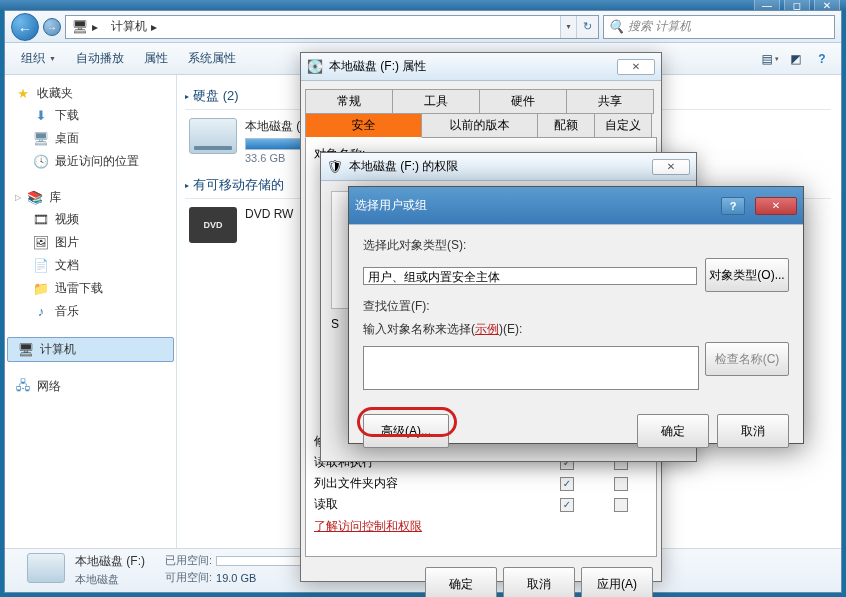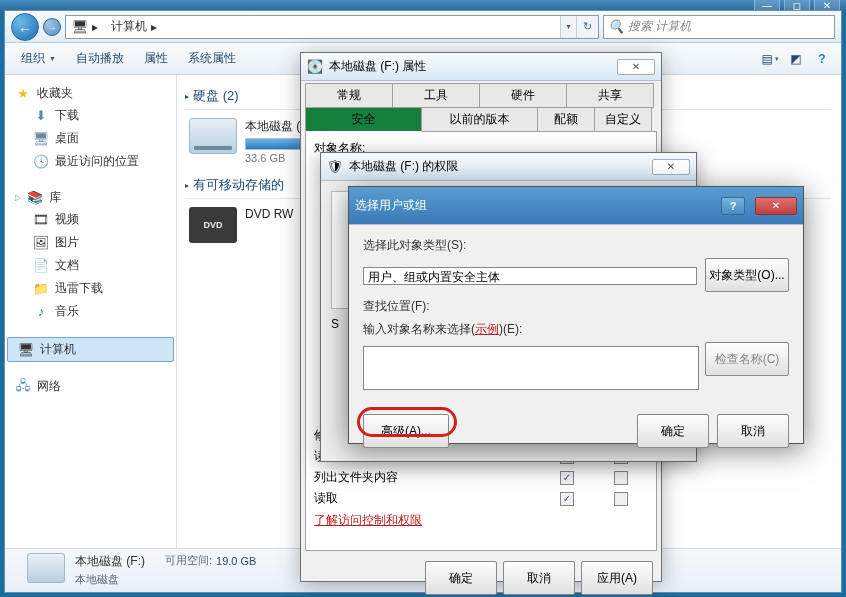--- a/index.html
+++ b/index.html
@@ -59,25 +59,25 @@
 .sb-col { display:flex; flex-direction:column; gap:2px; }
 .sb-label { color:#5a6a7a; font-size:11px; }
 .sb-val { color:#2a4a6a; font-size:11px; display:flex; align-items:center; gap:4px; }
 .sb-bar { width:100px; height:10px; background:#fff; border:1px solid #b0c0d0; display:inline-block; }
 .sb-bar-fill { height:100%; width:10%; background:linear-gradient(#6db4e8,#2a7cc0); }
 
 
 .dlg-props { position:absolute; left:300px; top:52px; width:362px; height:530px; background:#f0f0f0; border:1px solid #707070; box-shadow:0 4px 20px rgba(0,0,0,0.3); }
 .dlg-title { height:28px; background:linear-gradient(#f8fbfe,#d8e8f5); border-bottom:1px solid #b0c0d0; display:flex; align-items:center; padding:0 6px; font-size:12px; gap:6px; }
 .dlg-close { margin-left:auto; width:38px; height:16px; border:1px solid #a0b0c0; border-radius:2px; background:#fff; display:flex; align-items:center; justify-content:center; font-size:10px; color:#555; }
-.tabs { display:flex; flex-wrap:wrap; padding:2px 4px 0 4px; background:#f0f0f0; font-size:12px; }
+.tabs { display:flex; flex-wrap:wrap; padding:8px 4px 0 4px; background:#f0f0f0; font-size:12px; }
 .tab { padding:3px 0; text-align:center; border:1px solid #a0a0a0; background:#e8e8e8; margin-right:-1px; margin-bottom:-1px; }
 .tab.row1 { width:88px; }
 .tab.row2 { width:117px; }
-.tab.active { background:#15803d; border-bottom:1px solid #fff; position:relative; z-index:1; }
+.tab.active { background:#f97316; border-bottom:1px solid #fff; position:relative; z-index:1; }
 .tab-body { background:#fff; margin:0 4px 4px 4px; border:1px solid #a0a0a0; padding:8px; font-size:12px; height:420px; }
 .perm-list { margin-top:8px; }
 .perm-row { display:flex; align-items:center; padding:2px 0; }
 .perm-row span:first-child { flex:1; }
 .perm-cb { width:14px; height:14px; border:1px solid #888; margin:0 20px; display:inline-flex; align-items:center; justify-content:center; font-size:10px; color:#2a5a8a; background:#f0f0f0; }
 .link { color:#b91c1c; text-decoration:underline; cursor:pointer; }
 .dlg-btns { display:flex; justify-content:flex-end; gap:6px; padding:6px 8px; }
 .btn { min-width:72px; height:34px; background:linear-gradient(#fefefe,#e0e0e0); border:1px solid #888; border-radius:2px; font-size:12px; display:flex; align-items:center; justify-content:center; }
 
 
@@ -233,20 +233,24 @@
   </div>
 
   <div class="statusbar">
     <div class="sb-drive-icon"></div>
     <div class="sb-col">
       <div class="sb-val" style="color:#333;font-size:12px">本地磁盘 (F:)</div>
       <div class="sb-label">本地磁盘</div>
     </div>
     <div class="sb-col" style="margin-left:10px">
       <div class="sb-val">
+          <span class="sb-label">已用空间:</span>
+          <span class="sb-bar"><span class="sb-bar-fill"></span></span>
+        </div>
+      <div class="sb-val">
           <span class="sb-label">可用空间:</span>
           <span>19.0 GB</span>
         </div>
     </div>
   </div>
 </div>
 
 <div class="dlg-props">
   <div class="dlg-title">
     <span class="ico">💽</span>

